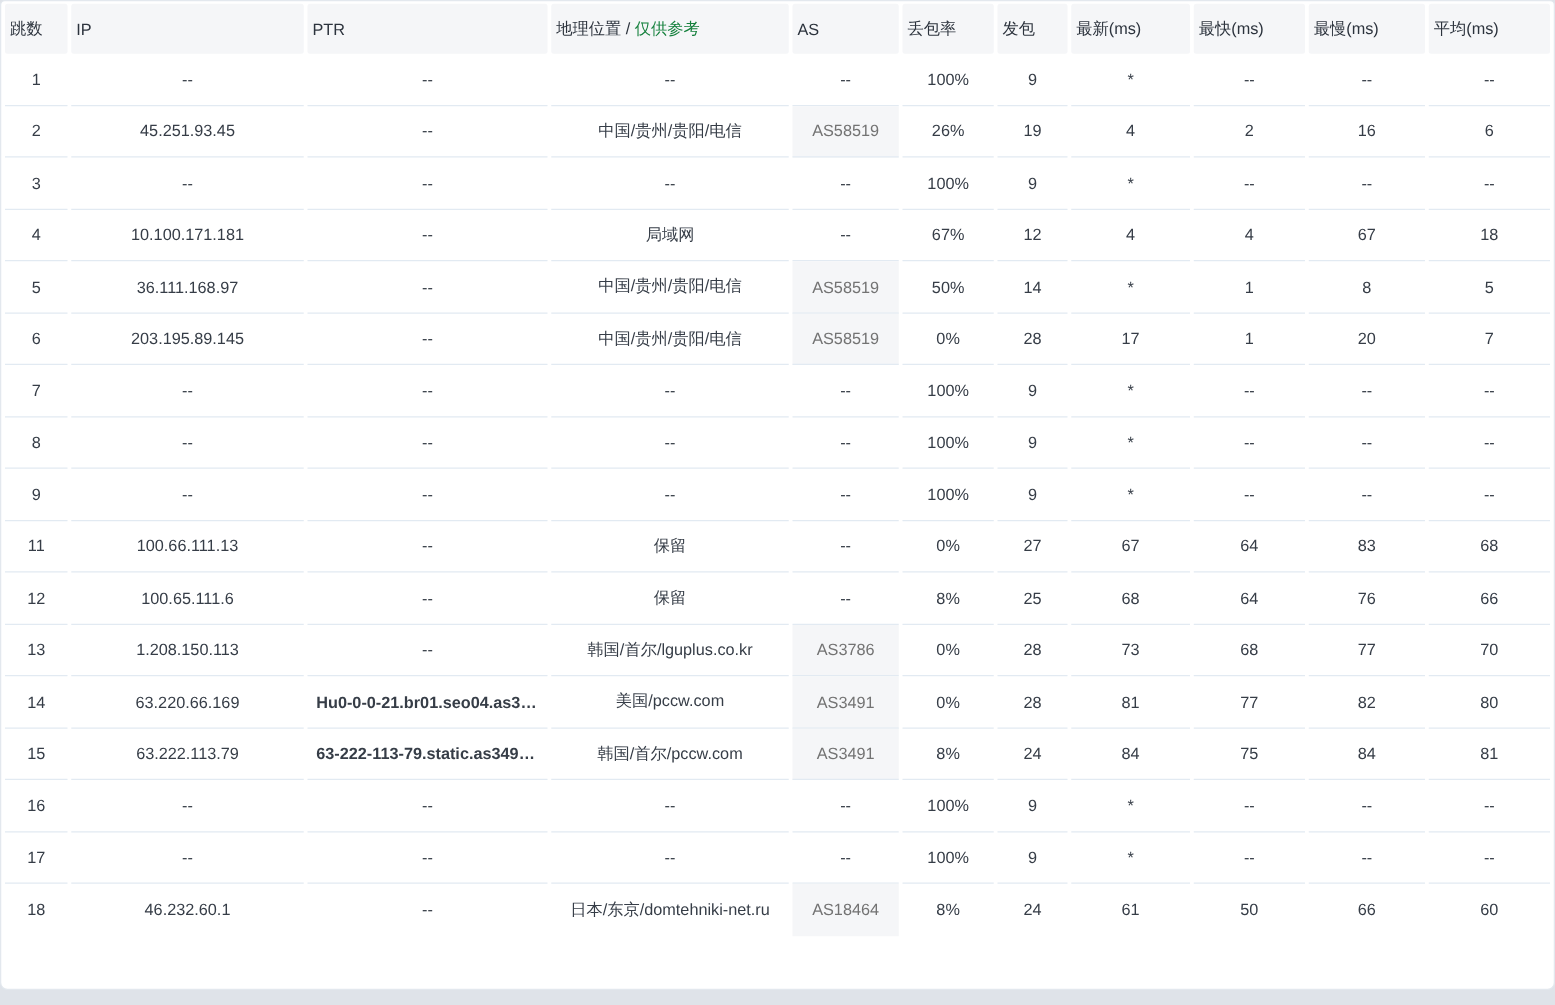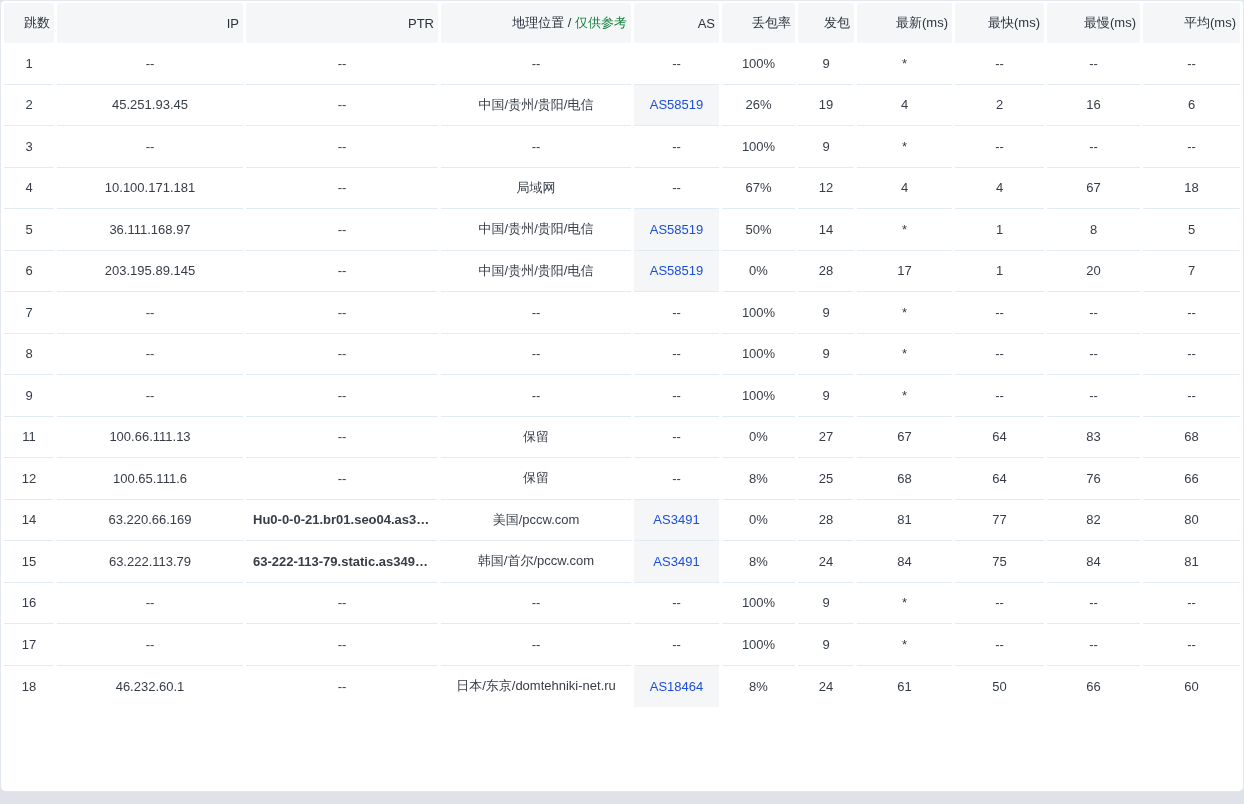--- a/index.html
+++ b/index.html
@@ -23,40 +23,40 @@
     border-collapse: separate;
     border-spacing: 3px 0;
     table-layout: fixed;
   }
   th {
     background: #f5f6f8;
     height: 40px;
     font-size: 13px;
     font-weight: 400;
     color: #2c333d;
-    text-align: right;
+    text-align: left;
     border-radius: 2px;
     padding: 0 4px;
     white-space: nowrap;
   }
   td {
     height: 41.5px;
     font-size: 13px;
     color: #363d47;
     text-align: center;
     border-bottom: 1px solid #e2eaf2;
     padding: 0 7px;
     white-space: nowrap;
     overflow: hidden;
     text-overflow: ellipsis;
   }
   tbody tr:last-child td { border-bottom: none; }
   td.left { text-align: left; font-weight: bold; }
   td.as-cell { background: #f5f6f8; }
-  .as-link { color: #1d4ed8; text-decoration: none; cursor: pointer; }
+  .as-link { color: #737373; text-decoration: none; cursor: pointer; }
   .red { color: #15803d; }
 </style>
 </head>
 <body>
 
 <div class="card">
   <table>
     <colgroup>
       <col style="width:50px">
         <col style="width:186px">
@@ -223,20 +223,33 @@
           <td>保留</td>
           <td>--</td>
           <td>8%</td>
           <td>25</td>
           <td>68</td>
           <td>64</td>
           <td>76</td>
           <td>66</td>
         </tr>
         <tr>
+          <td>13</td>
+          <td>1.208.150.113</td>
+          <td>--</td>
+          <td>韩国/首尔/lguplus.co.kr</td>
+          <td class="as-cell"><a class="as-link">AS3786</a></td>
+          <td>0%</td>
+          <td>28</td>
+          <td>73</td>
+          <td>68</td>
+          <td>77</td>
+          <td>70</td>
+        </tr>
+        <tr>
           <td>14</td>
           <td>63.220.66.169</td>
           <td class="left">Hu0-0-0-21.br01.seo04.as34…</td>
           <td>美国/pccw.com</td>
           <td class="as-cell"><a class="as-link">AS3491</a></td>
           <td>0%</td>
           <td>28</td>
           <td>81</td>
           <td>77</td>
           <td>82</td>

